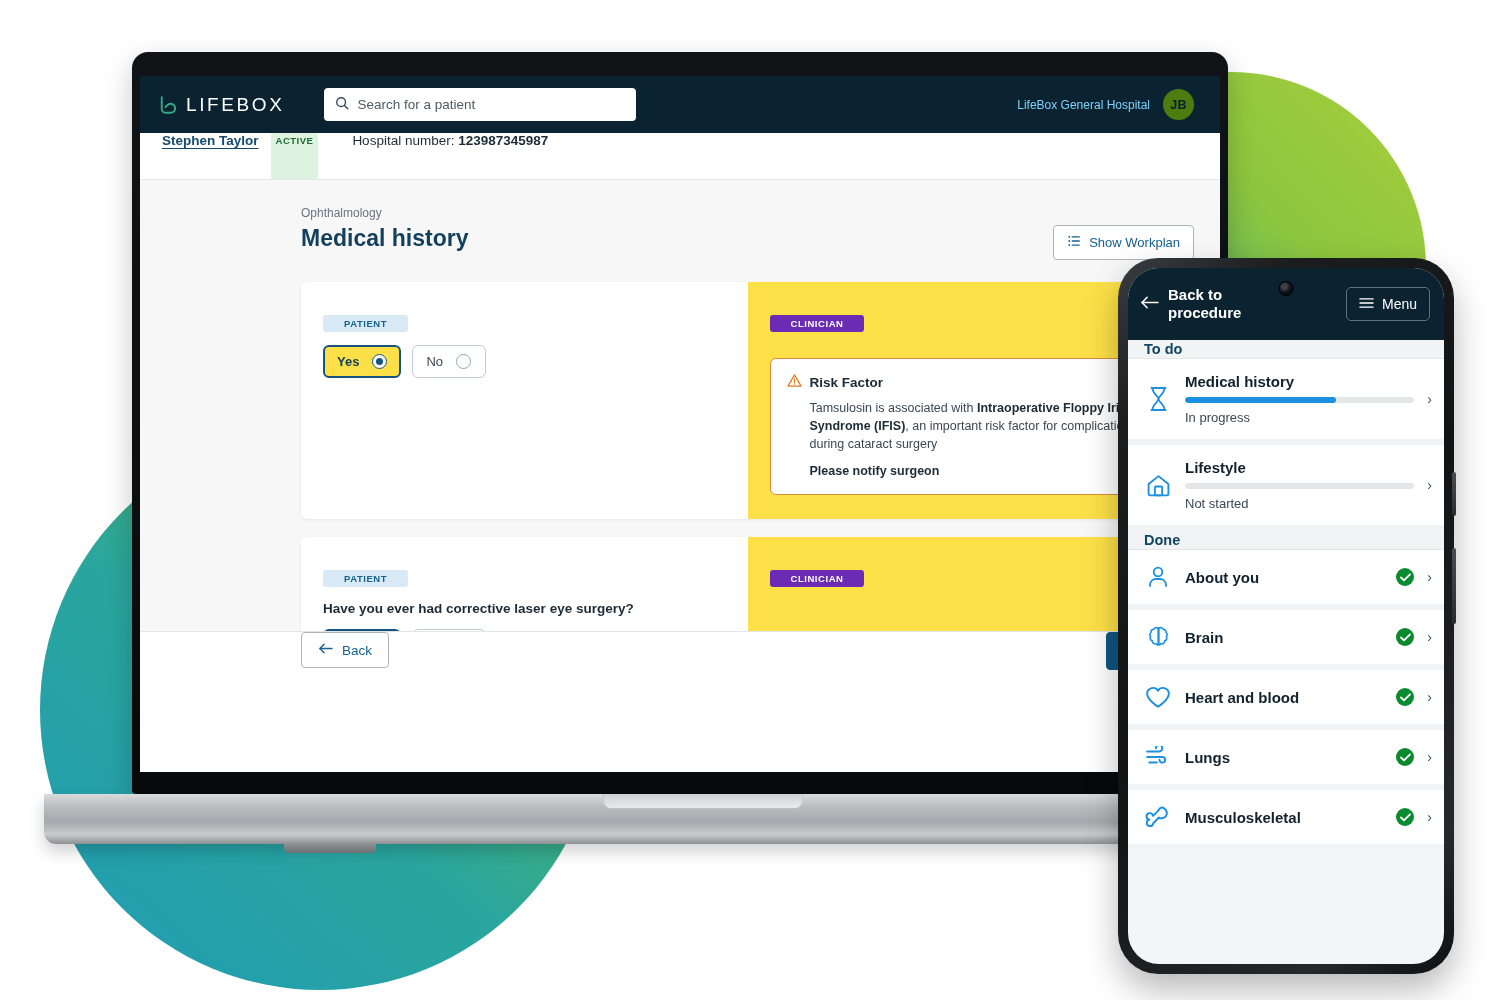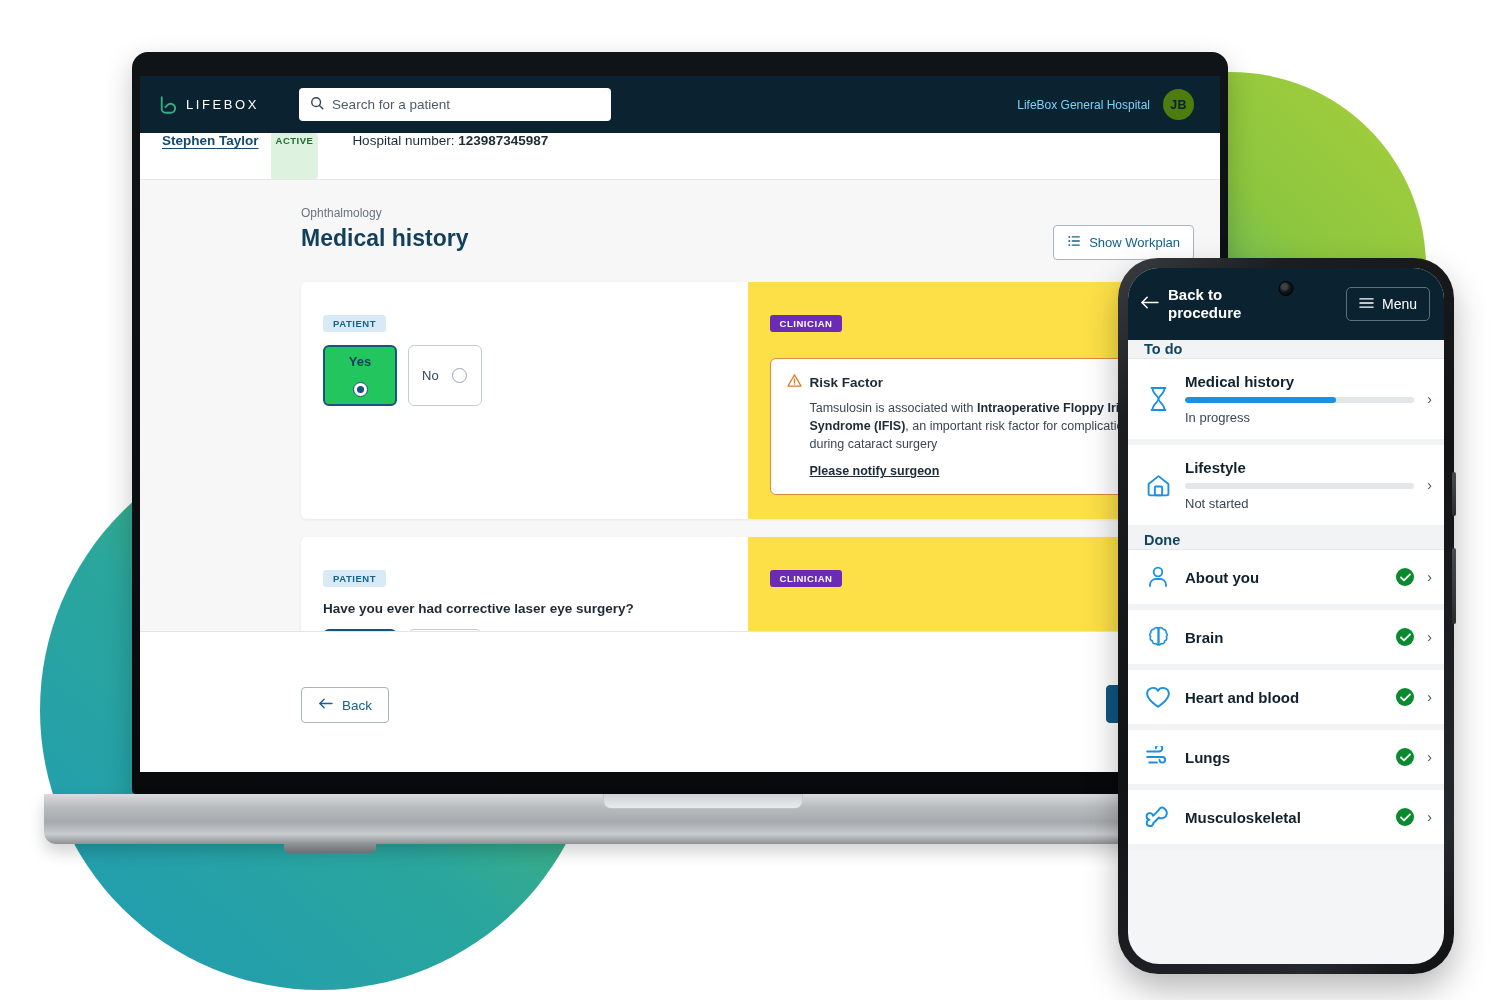--- a/index.html
+++ b/index.html
@@ -58,21 +58,21 @@
   }
 
   
   .app-header {
     height: 57px; background: #0b2230;
     display: flex; align-items: center; padding: 0 26px 0 20px; gap: 16px;
   }
   .logo { display: flex; align-items: center; gap: 7px; }
   .logo-mark { width: 19px; height: 20px; display:block; }
   .logo-text {
-    color: #ffffff; font-size: 13px; letter-spacing: 2.6px; font-weight: 400;
+    color: #ffffff; font-size: 19px; letter-spacing: 2.6px; font-weight: 400;
   }
   .search-box {
     margin-left: 24px; width: 312px; height: 33px; background: #fff;
     border-radius: 4px; display: flex; align-items: center; gap: 8px; padding: 0 11px;
   }
   .search-box .ph { color:#4d5b66; font-size: 13.5px; }
   .hdr-right { margin-left: auto; display: flex; align-items: center; gap: 13px; }
   .hosp-name { color: #7dd3fc; font-size: 12px; }
   .avatar {
     width: 31px; height: 31px; border-radius: 50%; background: #4d7c0f;
@@ -113,58 +113,58 @@
   .qcard {
     display: flex; border-radius: 6px; overflow: hidden;
     box-shadow: 0 1px 3px rgba(16,24,40,.07);
   }
   .qcard .patient-pane { width: 50%; background:#fff; padding: 20px 22px 24px; }
   .qcard .clinician-pane { width: 50%; background:#fde047; padding: 20px 22px 24px; }
   .qcard.q1 .patient-pane { min-height: 192px; }
   .qcard.q2 .patient-pane { min-height: 138px; }
 
   .tag { display:inline-block; font-size: 9.5px; font-weight: 700; letter-spacing: .55px;
-         padding: 3px 10px; border-radius: 3px; margin-top: 13px; }
+         padding: 3px 21px; border-radius: 3px; margin-top: 13px; }
   .tag-patient { background: #d8eaf6; color: #15618f; }
   .tag-clinician { background: #6b2bb5; color: #ffffff; }
   .qtext { margin-top: 14px; color:#1d2b36; font-size: 13.5px; font-weight: 700; }
 
   .choices { margin-top: 13px; display: flex; gap: 11px; }
   .choice {
     display: flex; align-items: center; gap: 13px;
     border: 1px solid #c3ccd4; border-radius: 6px; background:#fff;
     padding: 8px 13px; cursor: pointer; min-width: 74px;
   }
   .choice .lab { font-size: 13px; color:#3b4753; }
-  .choice.selected { border: 2px solid #16537e; background:#22c55e; padding: 7px 12px; flex-direction: column; }
+  .choice.selected { border: 2px solid #16537e; background:#fde047; padding: 7px 12px; }
   .choice.selected .lab { color:#123f5c; font-weight: 700; }
   .radio { width: 15px; height: 15px; border-radius: 50%; border: 1.5px solid #9aa6b1; }
   .choice.selected .radio {
     border: 1.5px solid #16537e; position: relative; background:#fff;
   }
   .choice.selected .radio::after {
     content:""; position:absolute; left:3px; top:3px; width:7px; height:7px;
     border-radius:50%; background:#16537e;
   }
 
   .risk-box {
     border: 1px solid #d98c3a; border-radius: 6px; background: #fff;
     padding: 14px 16px 16px; 
   }
   .risk-head { display:flex; align-items:center; gap: 8px; color:#1d2b36; font-size: 13.5px; font-weight: 700; }
   .risk-body { margin-top: 8px; color:#3b4753; font-size: 12.5px; line-height: 1.45; }
   .risk-body b { color:#1d2b36; }
-  .risk-note { margin-top: 11px; color:#1d2b36; font-size: 12.5px; font-weight: 700; text-decoration: underline; }
+  .risk-note { margin-top: 11px; color:#1d2b36; font-size: 12.5px; font-weight: 700; }
   .novalid { margin-top: 16px; color:#6a7480; font-size: 13px; }
 
   
   .page-footer {
     position:absolute; left:0; right:0; bottom:0; height: 92px; background:#fff;
     border-top: 1px solid #e3e6e9;
-    display:flex; align-items:flex-end; justify-content: space-between;
+    display:flex; align-items:flex-start; justify-content: space-between;
     padding: 0 26px 0 161px;
   }
   .btn-back {
     background:#fff; border:1px solid #a9b4bd; border-radius:4px; color:#15618f;
     font-size:13.5px; padding: 9px 16px; display:flex; align-items:center; gap:9px; cursor:pointer;
   }
   .btn-next {
     background:#0f5681; border:1px solid #0f5681; border-radius:4px; color:#fff;
     font-size:13.5px; padding: 10px 17px; display:flex; align-items:center; gap:9px; cursor:pointer;
   }

